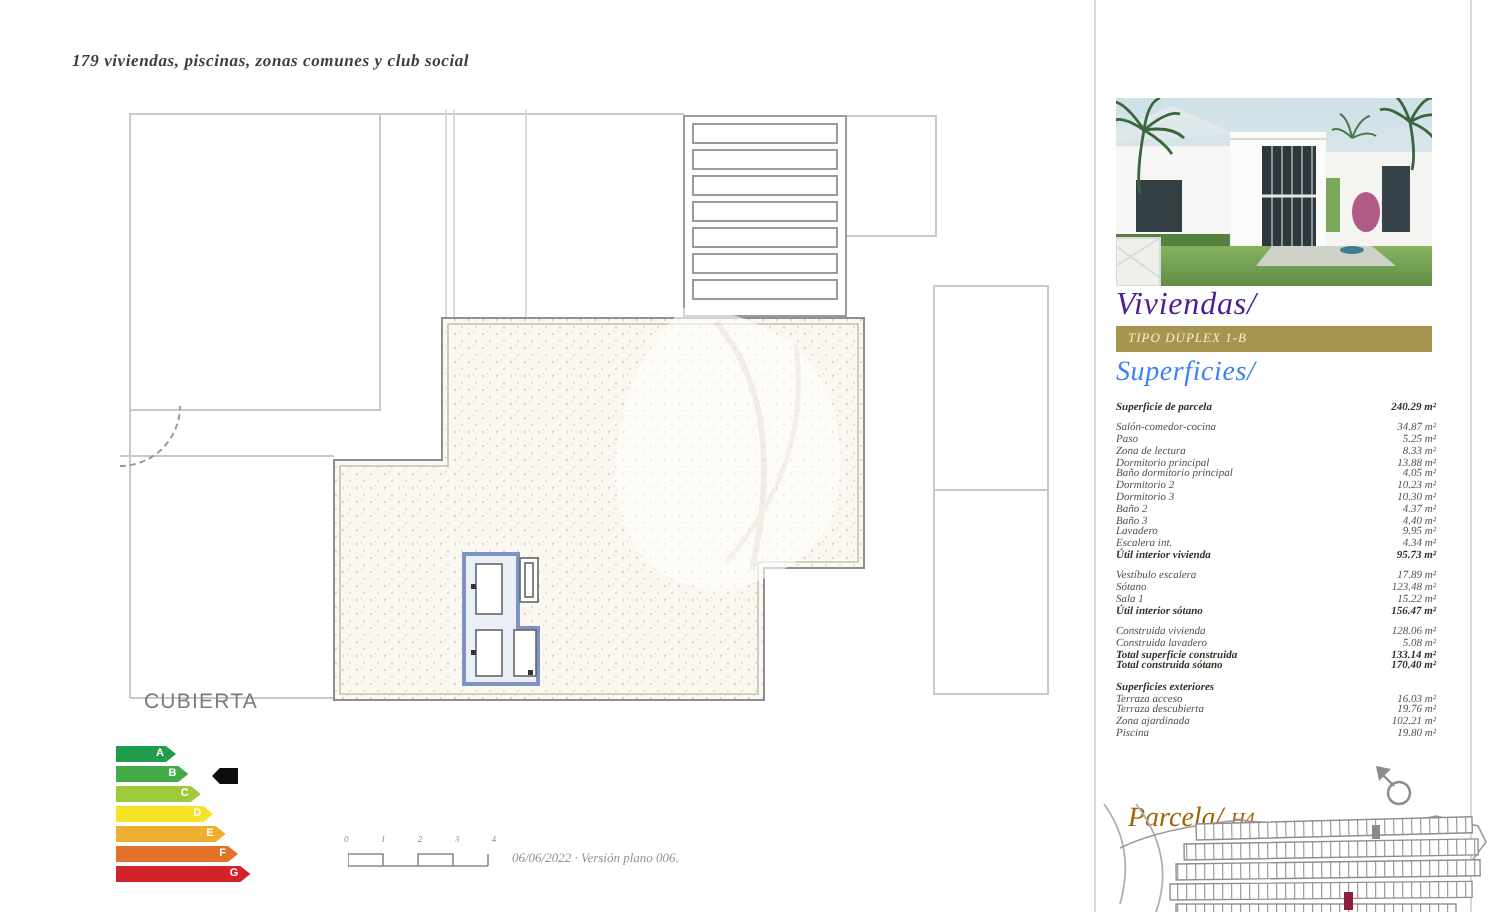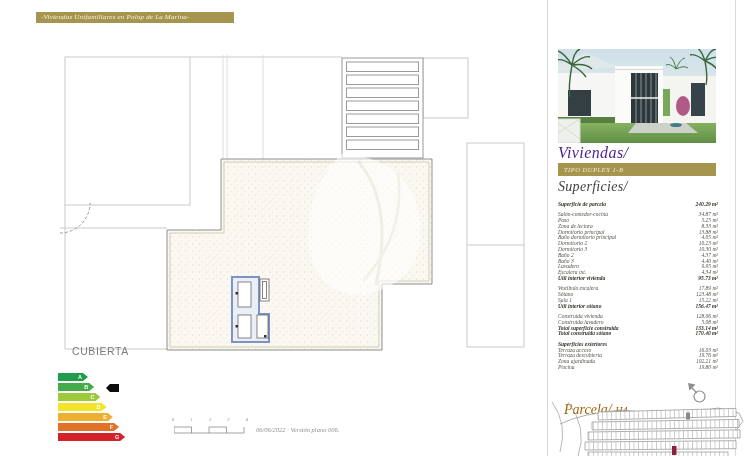--- a/index.html
+++ b/index.html
@@ -31,40 +31,40 @@
   .ticks{left:172px;top:417px;width:76px;display:flex;justify-content:space-between;
          font-size:4.5px;color:#8a8a8a;font-style:italic;}
   .planote{left:256px;top:426px;font-style:italic;font-size:6.5px;color:#909090;white-space:nowrap;}
 
   
   .vline{top:0;width:1px;height:456px;background:#d9d9d9;}
   .homes-title{left:558px;top:144px;font-style:italic;font-size:16px;color:#4c1d95;letter-spacing:.4px;}
   .type-banner{left:558px;top:163px;width:152px;height:13px;background:#a6954f;color:#f2ecd4;
                font-style:italic;font-size:6.5px;line-height:13px;padding-left:6px;
                letter-spacing:.5px;text-transform:uppercase;}
-  .surf-title{left:558px;top:179px;font-style:italic;font-size:14px;color:#404040;letter-spacing:.3px;}
+  .surf-title{left:558px;top:179px;font-style:italic;font-size:14px;color:#3b82f6;letter-spacing:.3px;}
   .stable{left:558px;top:202px;width:160px;}
   .tsec{margin-top:4.5px;}
   .tsec:first-child{margin-top:0;}
   .trow{display:flex;justify-content:space-between;font-style:italic;font-size:5.5px;
         line-height:5.8px;color:#56524a;}
   .trow.bold{font-weight:bold;color:#343129;}
   .trow.thead{font-weight:bold;color:#343129;}
   .tv{white-space:nowrap;}
   .parcel-title{left:564px;top:382px;font-style:italic;font-size:14px;color:#a16207;margin-top:20px;}
   .parcel-title .code{font-size:10px;}
 
   svg{display:block;}
 </style>
 </head>
 <body>
 
 <div class="page">
 
-  <div class="abs banner">-Viviendas Unifamiliares en Polop de La Marina-</div>
+  <div class="abs subtitle">179 viviendas, piscinas, zonas comunes y club social</div>
 
   <svg class="abs" style="left:58px;top:53px" width="475" height="305" viewBox="0 0 475 305">
     <defs>
       <pattern id="dots" width="7" height="7" patternUnits="userSpaceOnUse">
         <rect width="7" height="7" fill="#faf8f1"></rect>
         <circle cx="1.5" cy="2" r="0.5" fill="#cfc9b2"></circle>
         <circle cx="5" cy="5.5" r="0.45" fill="#d6d0bc"></circle>
         <circle cx="3.8" cy="0.9" r="0.4" fill="#ddd7c6"></circle>
       </pattern>
     </defs>

